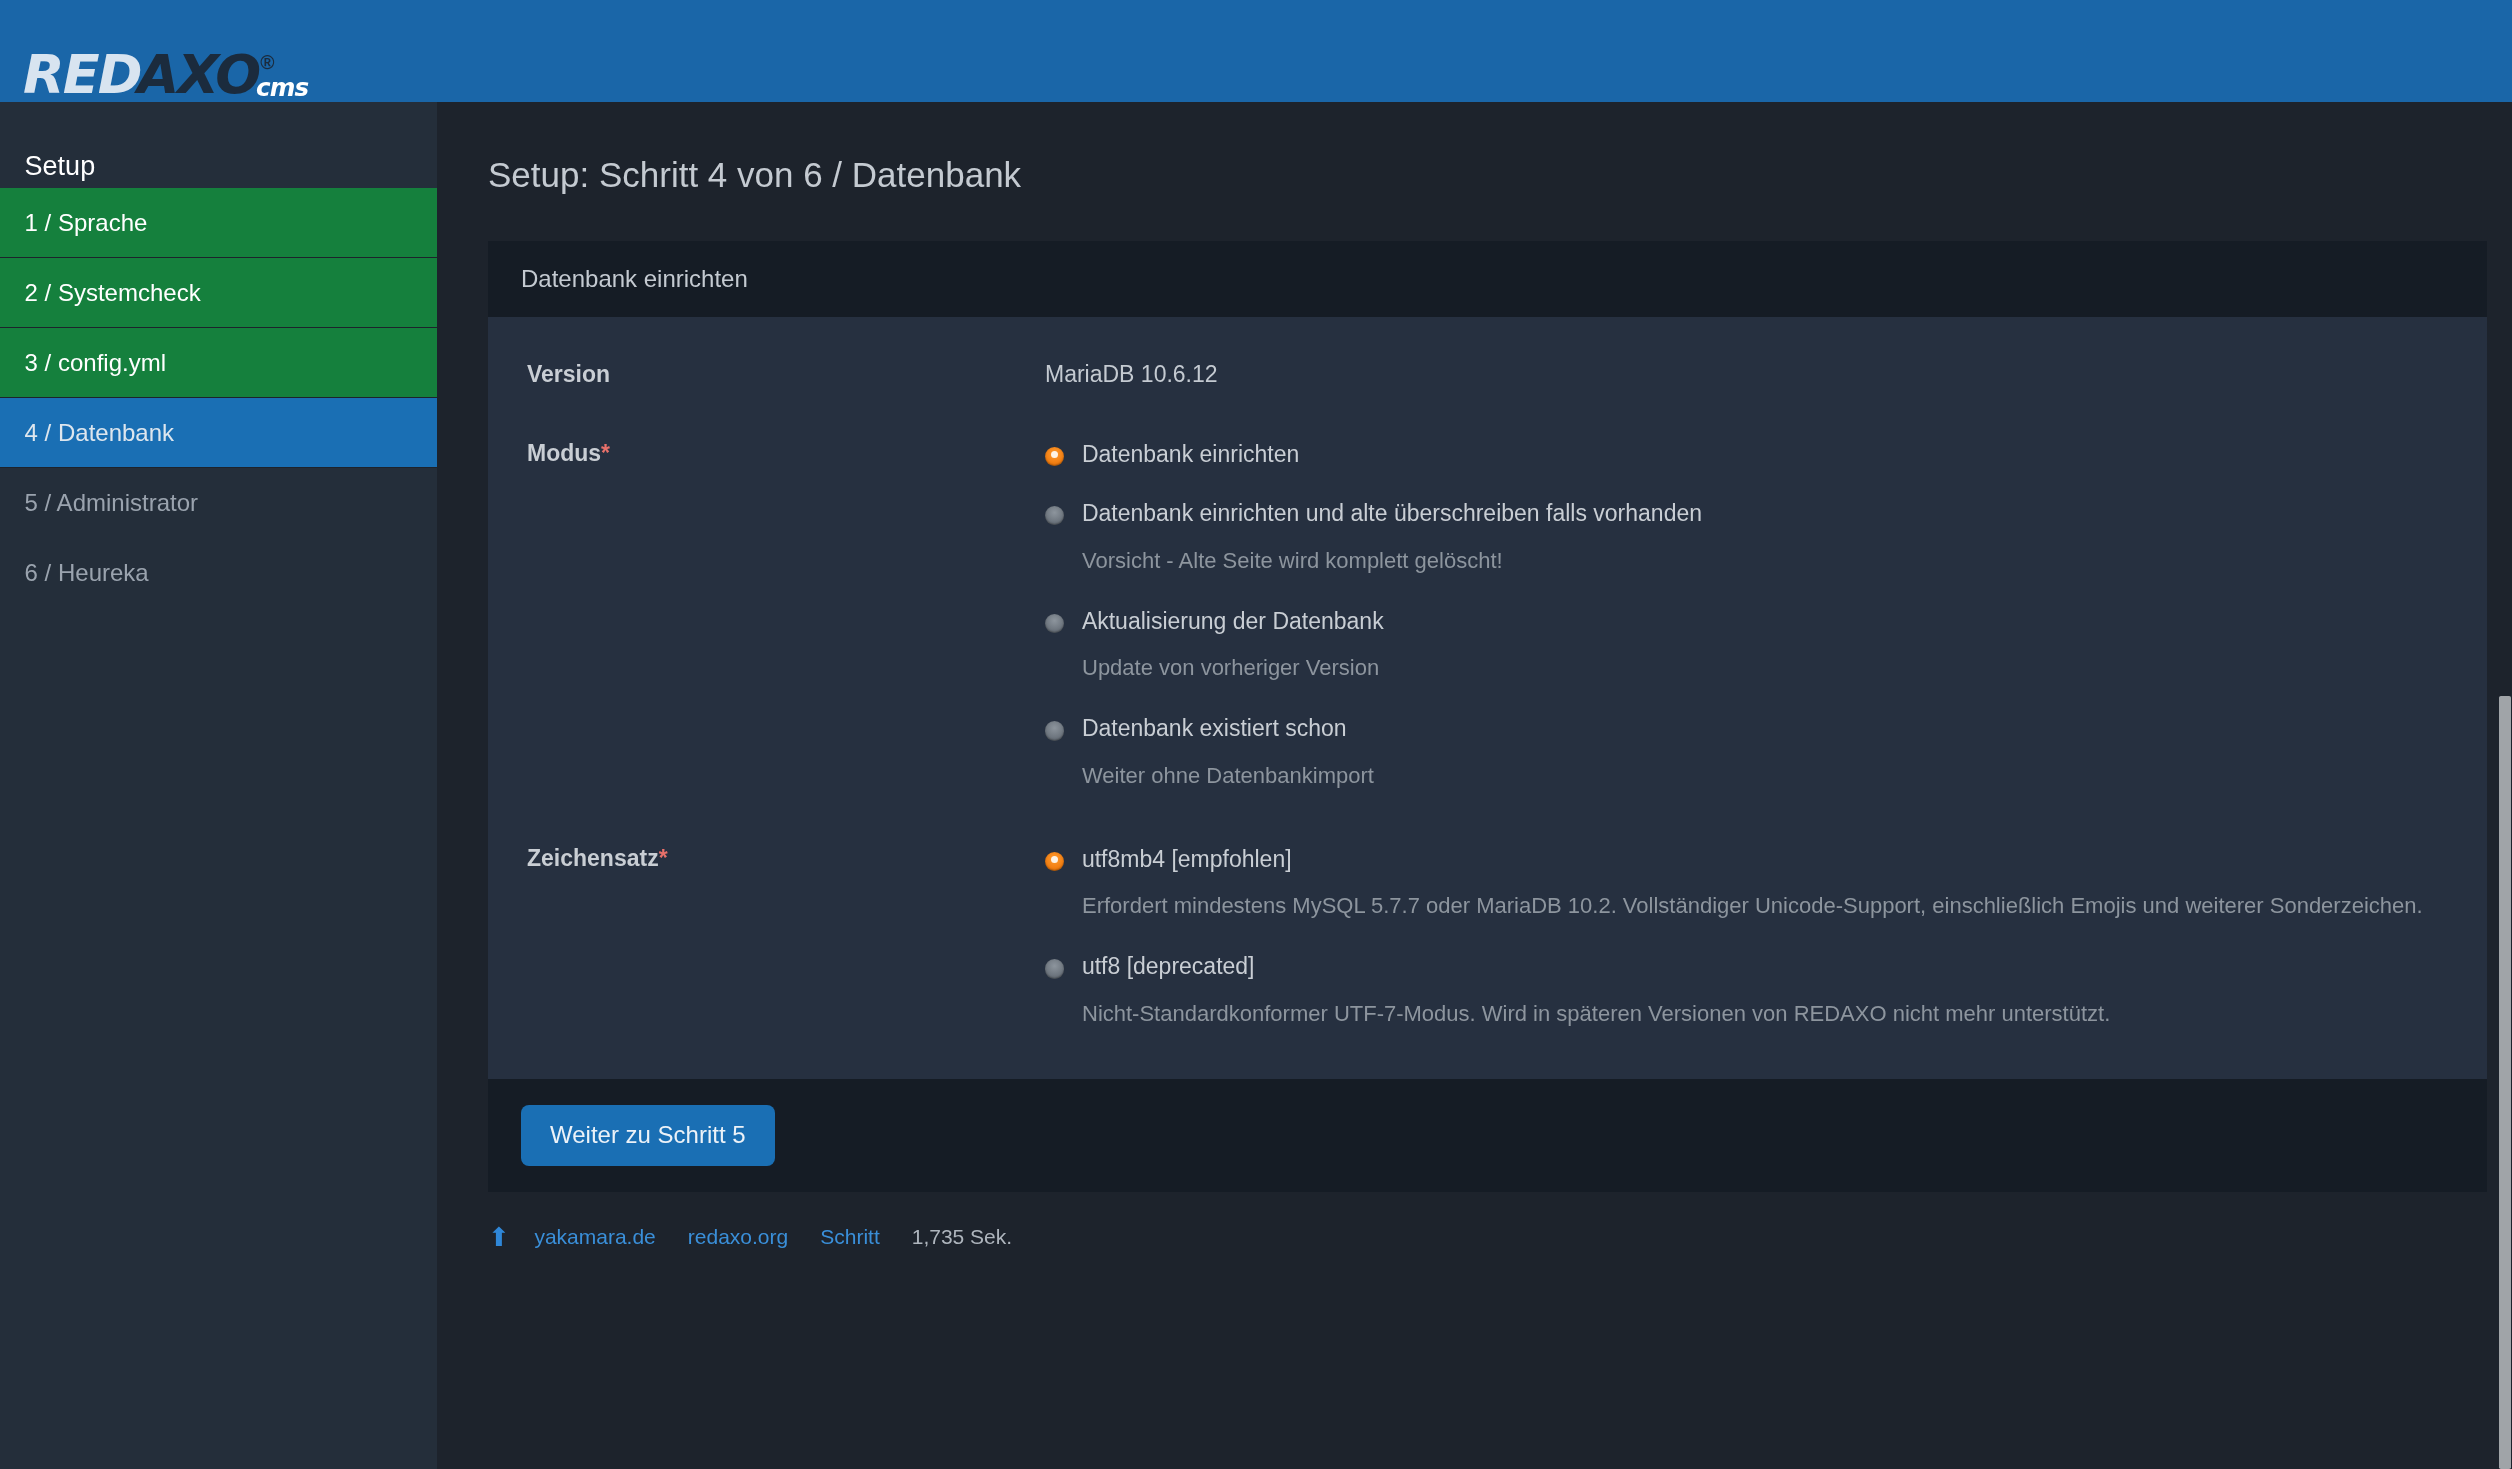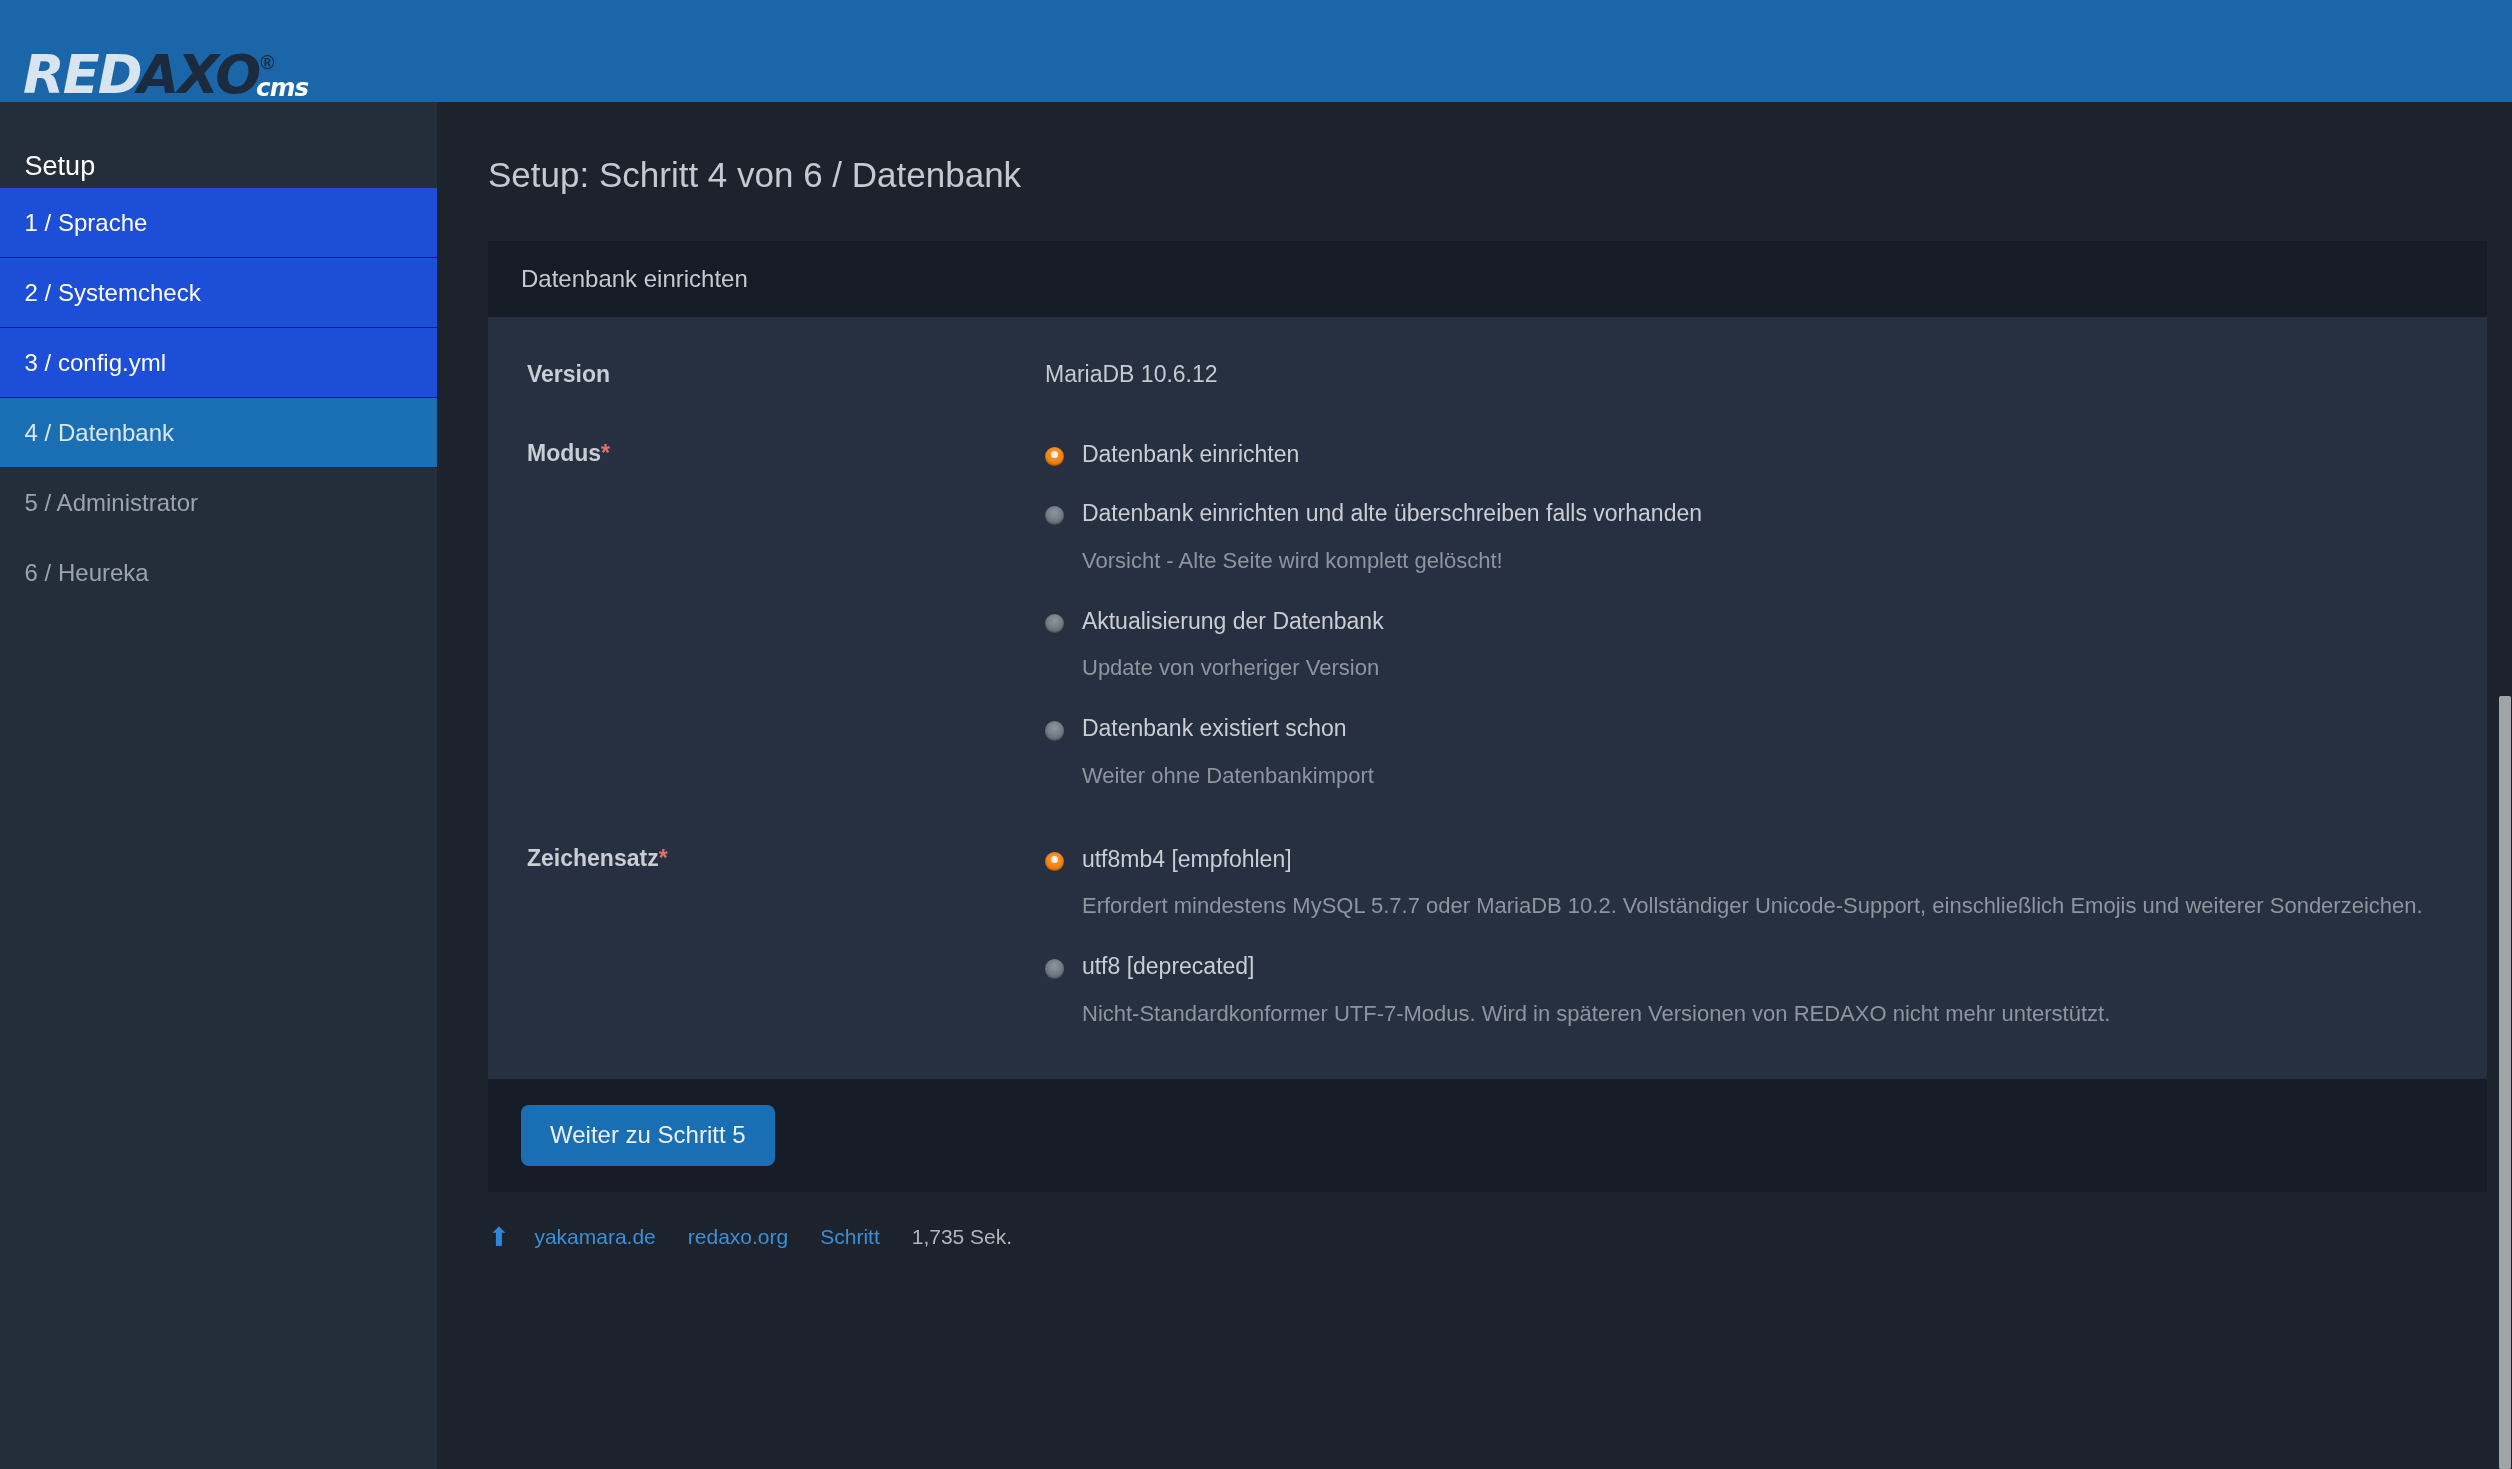--- a/index.html
+++ b/index.html
@@ -89,21 +89,21 @@
   .nav-item {
     height: 70px;
     display: flex;
     align-items: center;
     padding-left: 24.6px;
     font-size: 24px;
     box-sizing: border-box;
     border-bottom: 1.8px solid #1d232c;
     color: #ffffff;
   }
-  .nav-item.done   { background: #1d4ed8; }
+  .nav-item.done   { background: #15803d; }
   .nav-item.active { background: #1a6fb4; color: #dde6ee; }
   .nav-item.todo   { background: #242e3a; color: #9aa3ae; border-bottom-color: transparent; }
 
   .content {
     flex: 1 1 auto;
     background: #1d232c;
     padding: 0 0 0 51px;
     box-sizing: border-box;
     min-width: 0;
   }

